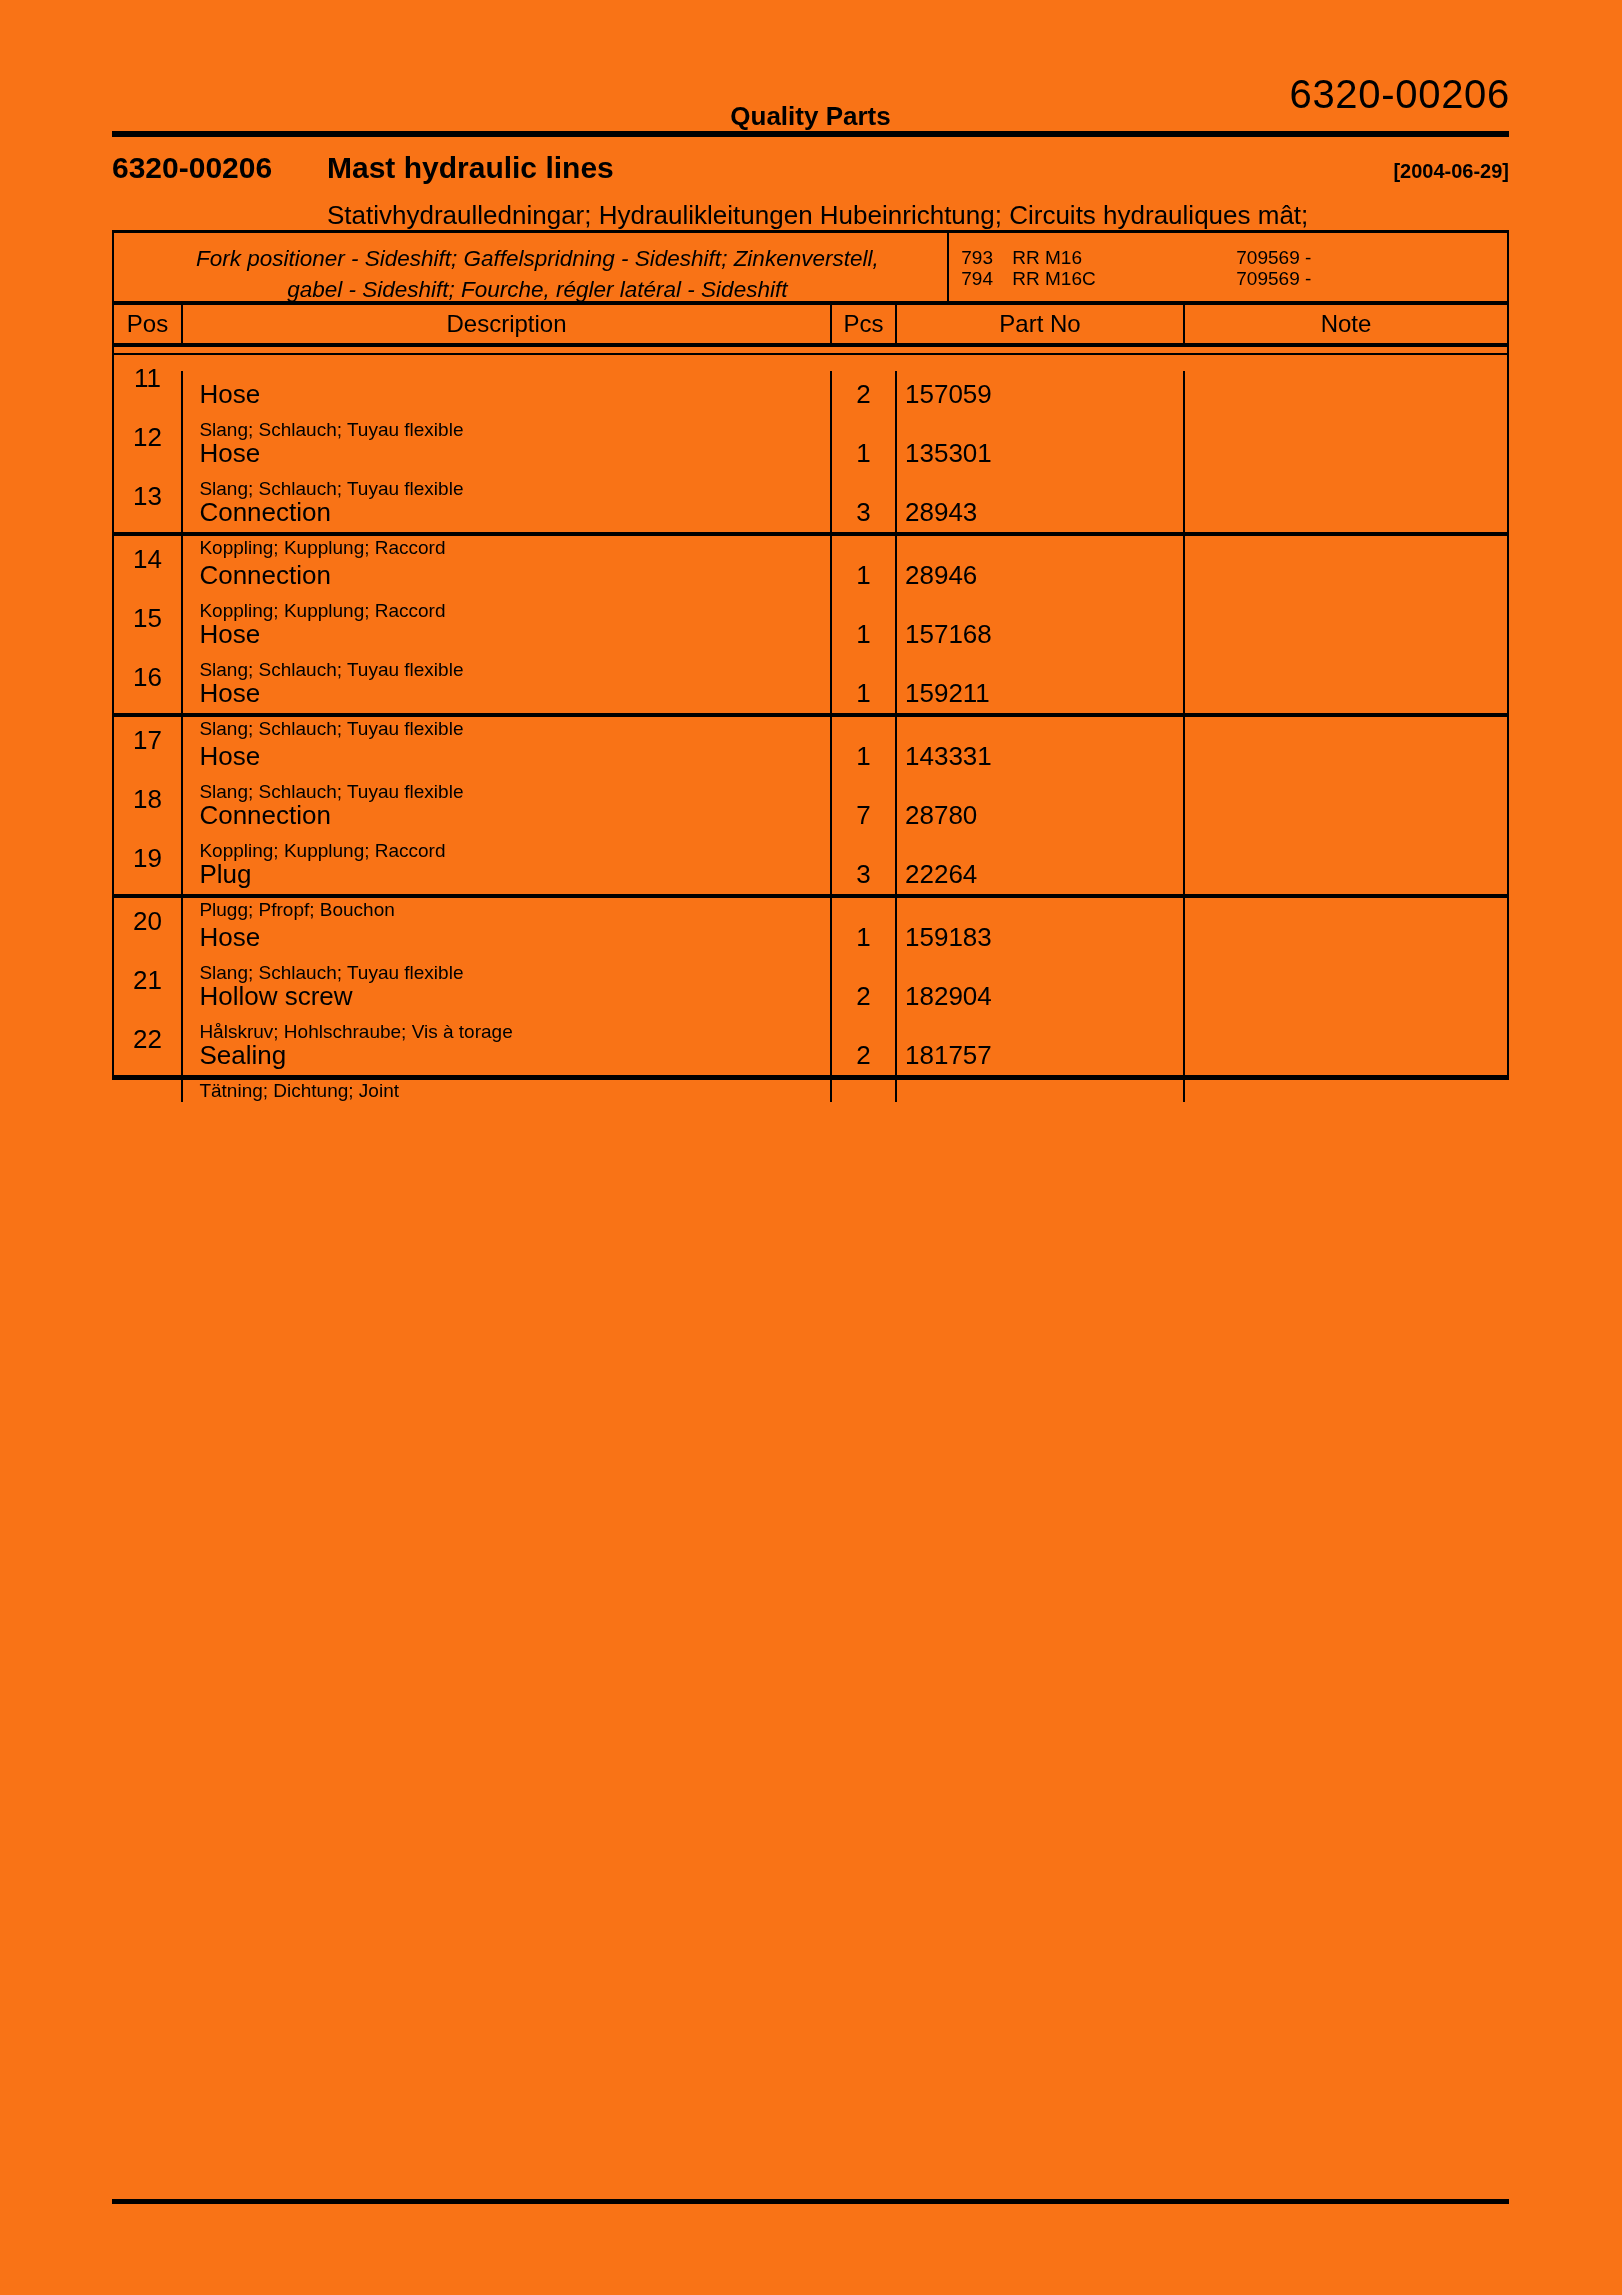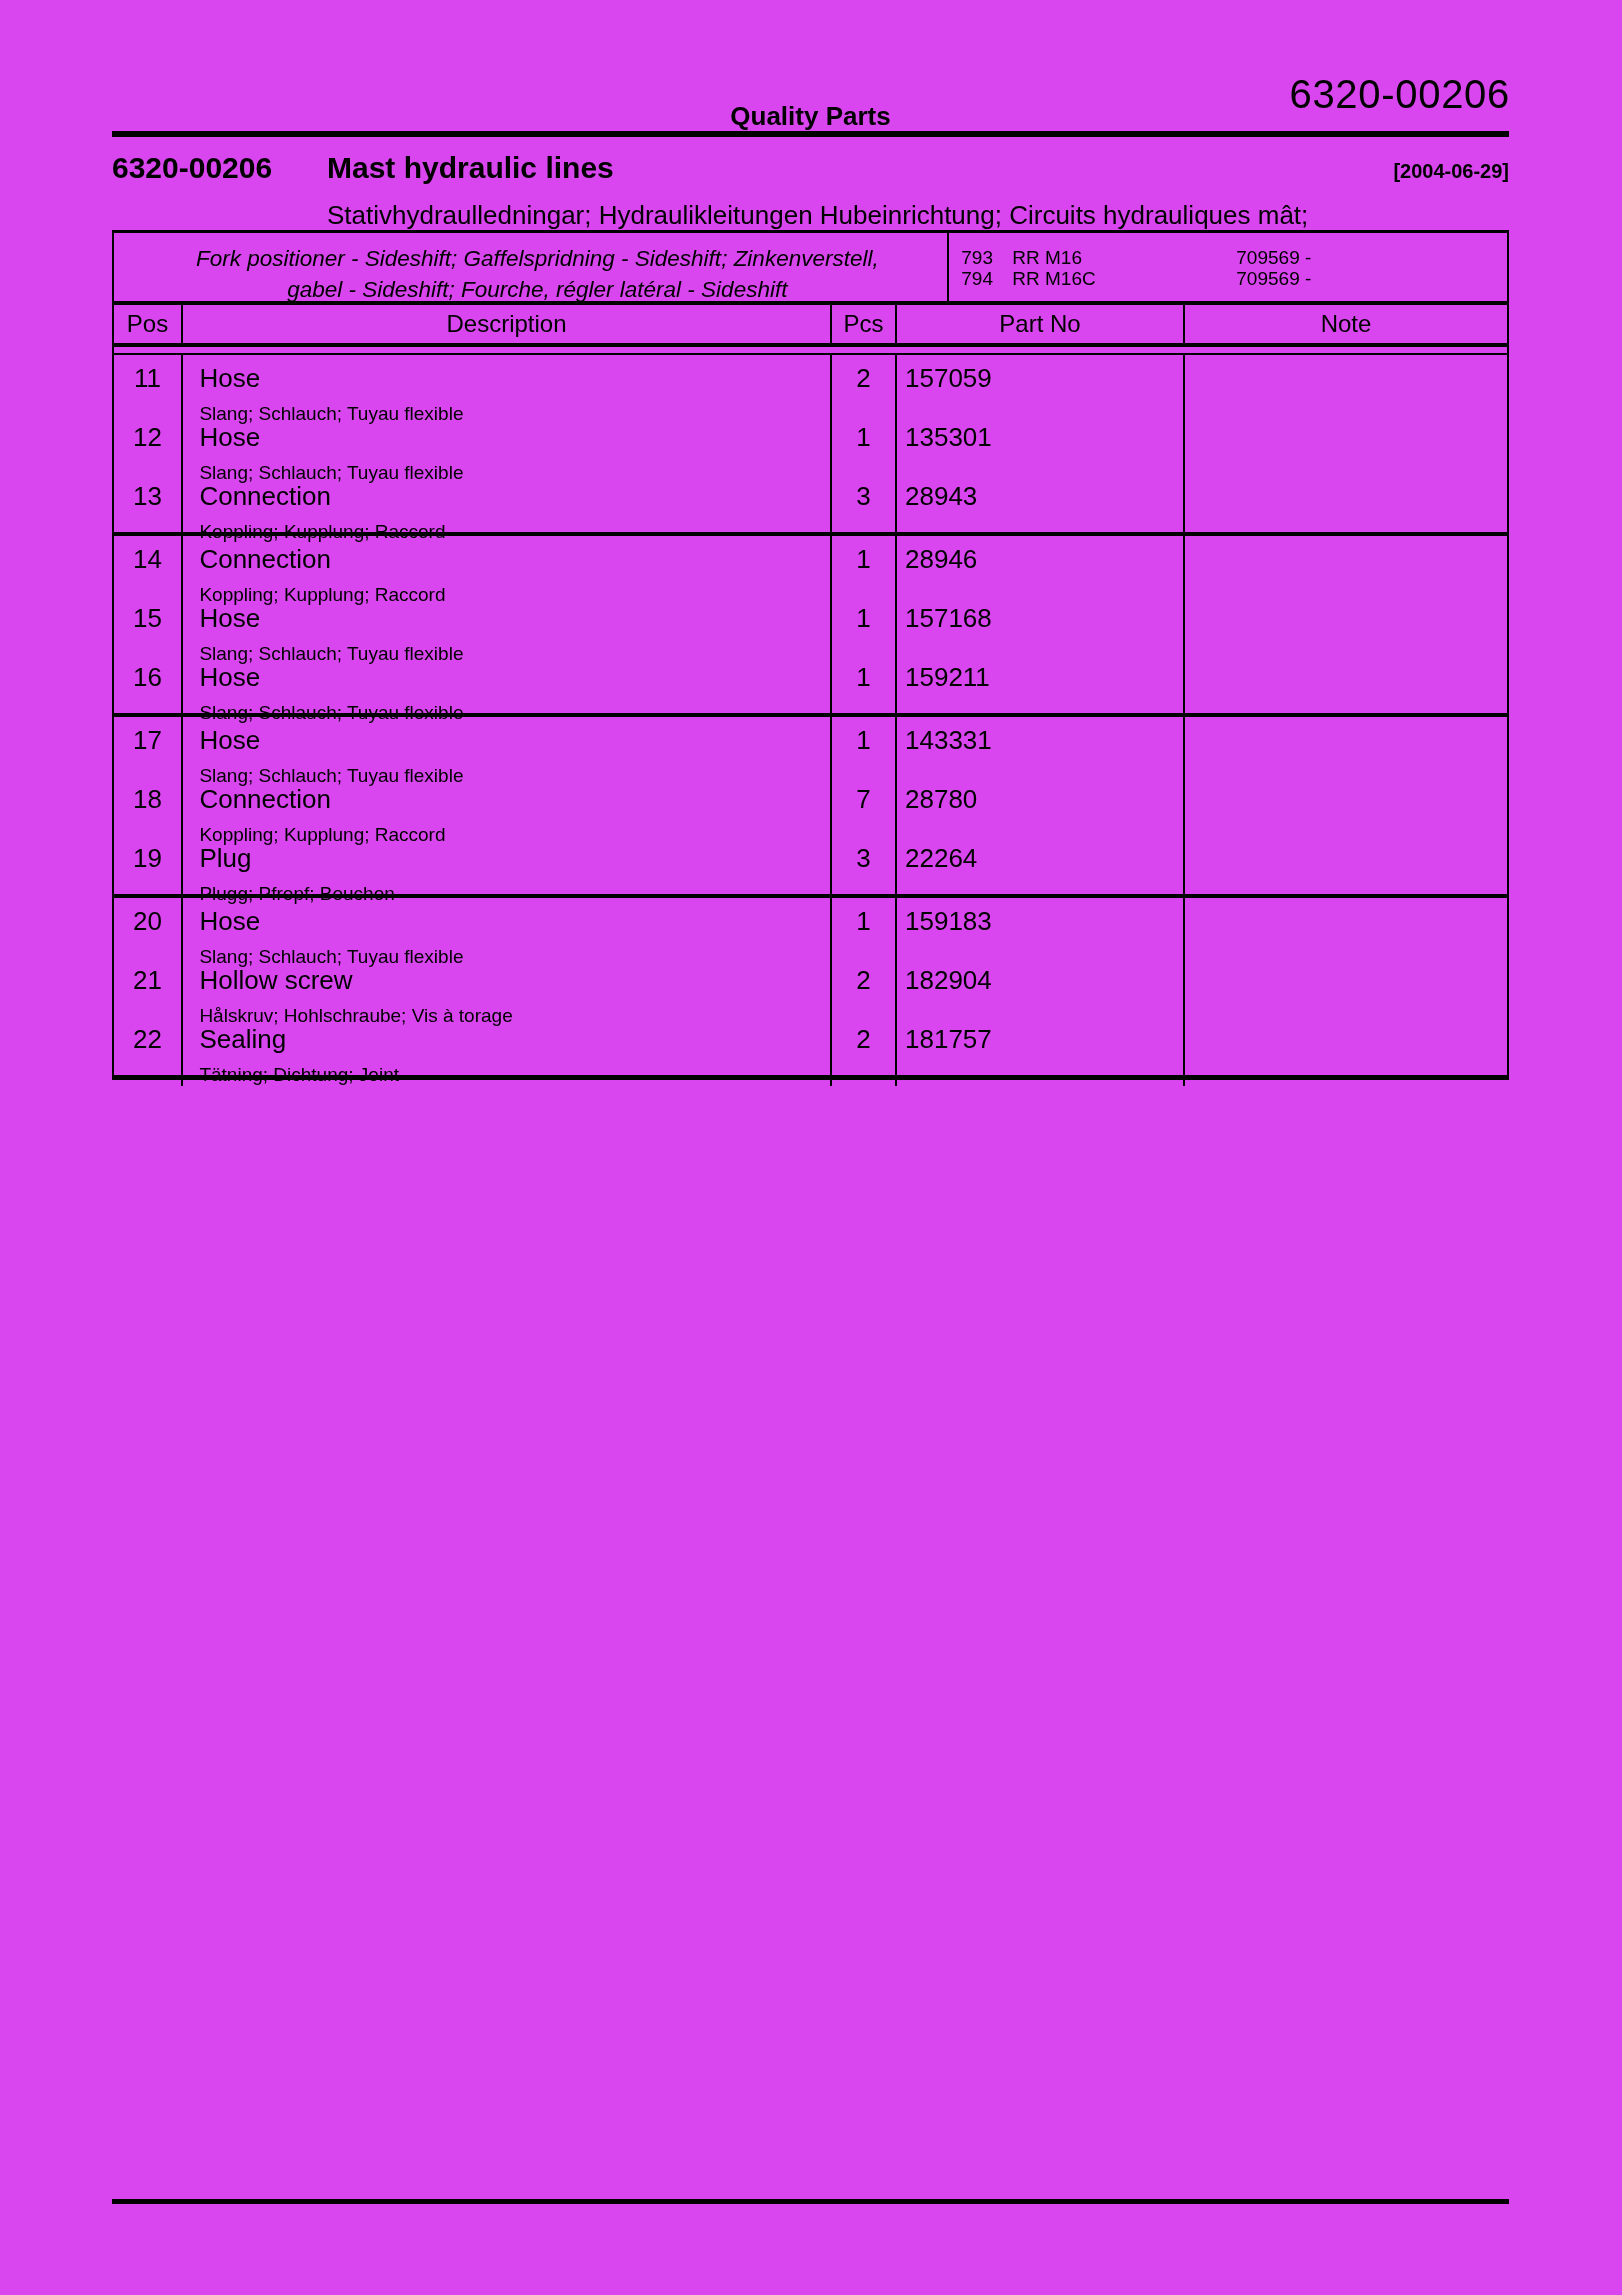--- a/index.html
+++ b/index.html
@@ -1,21 +1,21 @@
 <!DOCTYPE html>
 <html style="font-size:11px"><head>
 <meta charset="utf-8">
 <style>
   html, body { margin: 0; padding: 0; background: #e8e8e8; }
   .page {
     position: relative;
     width: 1622px;
     height: 2295px;
     margin: 0 auto;
-    background: #d946ef;
+    background: #f97316;
     color: #000000;
     font-family: "Liberation Sans", sans-serif;
     overflow: hidden;
   }
 
   
   .brand {
     position: absolute;
     left: 112px; top: 101px; width: 1397px;
     text-align: center;
@@ -95,21 +95,21 @@
 
   .group { border-bottom: 4.1px solid #000; }
   .group:last-child { border-bottom: 5.5px solid #000; }
 
   .row {
     display: grid;
     grid-template-columns: 67px 649px 65px 288px 1fr;
     height: 59px;
   }
   .cell { padding-top: 8.2px; box-sizing: border-box; }
-  .cell + .cell { border-left: 2px solid #000; }
+  .cell + .cell { border-left: 2px solid #000; margin-top: 16px; }
   .cell.pos  { text-align: center; font-size: 26px; }
   .cell.desc { padding-left: 16.4px; }
   .desc-main { font-size: 26px; }
   .desc-sub  { font-size: 19px; margin-top: 8.9px; }
   .cell.pcs  { text-align: center; font-size: 26px; }
   .cell.part { padding-left: 8px; font-size: 26px; }
   .cell.note { font-size: 19px; }
 
   
   .footer-rule {

